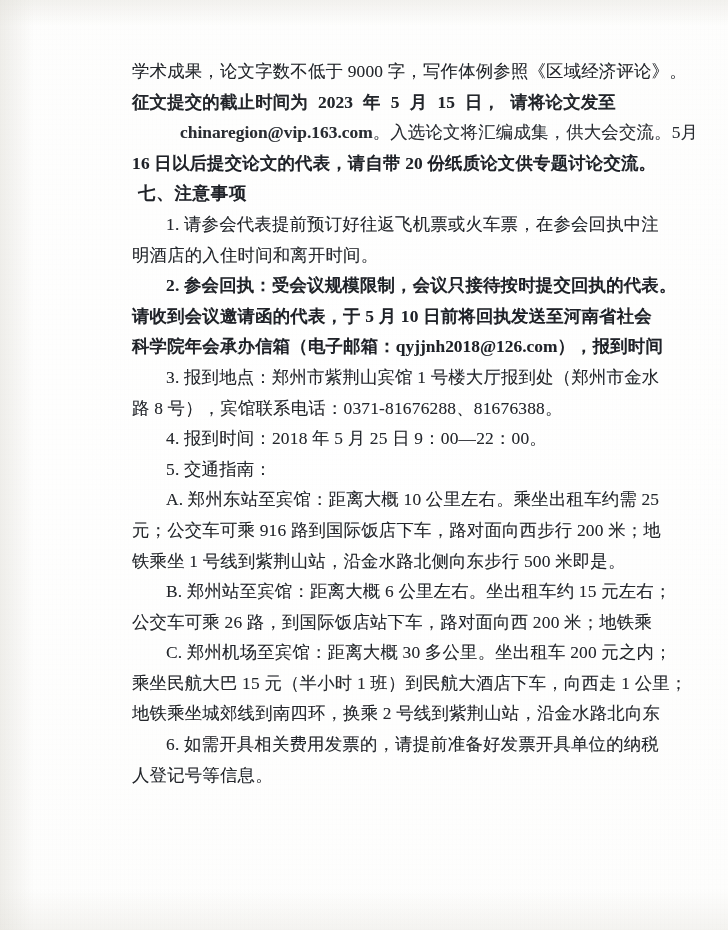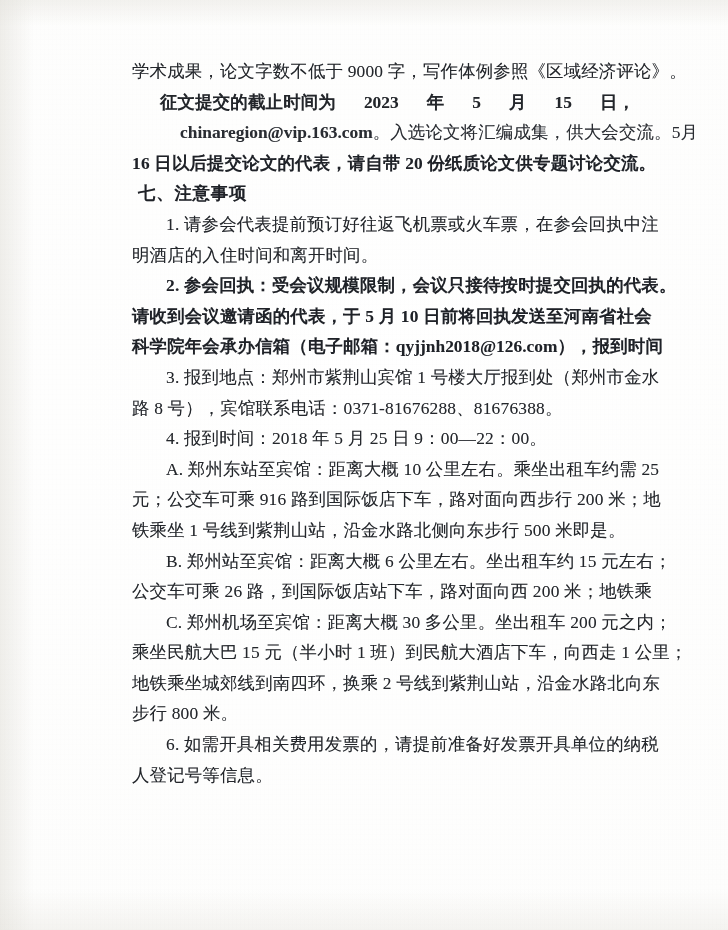--- a/index.html
+++ b/index.html
@@ -69,21 +69,21 @@
     letter-spacing: .2px;
     text-shadow: 0 0 .6px rgba(40,42,48,.30);
   }
 
   
   .ln.just {
     display: flex;
     justify-content: space-between;
     white-space: nowrap;
   }
-  .ln.just > span { display: inline-block; margin-left: 28px; }
+  .ln.just > span { display: inline-block; }
 
   .heading {
     font-weight: bold;
     letter-spacing: .8px;
     margin-left: 6px;
   }
   .bold { font-weight: bold; }
   .mail {
     font-weight: bold;
     font-family: "Liberation Serif", "DejaVu Serif", serif;
@@ -114,52 +114,53 @@
     <div class="ln ink-a">学术成果，论文字数不低于 9000 字，写作体例参照《区域经济评论》。</div>
 
     <div class="ln just bold">
       <span>征文提交的截止时间为</span>
       <span class="num">2023</span>
       <span>年</span>
       <span class="num">5</span>
       <span>月</span>
       <span class="num">15</span>
       <span>日，</span>
+      <span>请将论文发至</span>
     </div>
 
     <div class="ln ink-b"><span class="mail">chinaregion@vip.163.com</span><span>。入选论文将汇编成集，供大会交流。5月</span></div>
 
     <div class="ln bold ink-c">16 日以后提交论文的代表，请自带 20 份纸质论文供专题讨论交流。</div>
 
     <div class="ln heading ink-c">七、注意事项</div>
 
     <div class="ln indent ink-a">1. 请参会代表提前预订好往返飞机票或火车票，在参会回执中注</div>
     <div class="ln ink-a">明酒店的入住时间和离开时间。</div>
 
     <div class="ln indent bold ink-c">2. 参会回执：受会议规模限制，会议只接待按时提交回执的代表。</div>
     <div class="ln bold ink-c">请收到会议邀请函的代表，于 5 月 10 日前将回执发送至河南省社会</div>
     <div class="ln bold ink-c"><span>科学院年会承办信箱（电子邮箱：</span><span class="mail">qyjjnh2018@126.com</span><span>），报到时间</span></div>
 
     <div class="ln indent ink-a">3. 报到地点：郑州市紫荆山宾馆 1 号楼大厅报到处（郑州市金水</div>
     <div class="ln ink-a">路 8 号），宾馆联系电话：0371-81676288、81676388。</div>
 
     <div class="ln indent ink-a">4. 报到时间：2018 年 5 月 25 日 9：00—22：00。</div>
 
+    <div class="ln indent ink-a">5. 交通指南：</div>
 
     <div class="ln indent ink-a">A. 郑州东站至宾馆：距离大概 10 公里左右。乘坐出租车约需 25</div>
     <div class="ln ink-a">元；公交车可乘 916 路到国际饭店下车，路对面向西步行 200 米；地</div>
     <div class="ln ink-a">铁乘坐 1 号线到紫荆山站，沿金水路北侧向东步行 500 米即是。</div>
 
     <div class="ln indent ink-a">B. 郑州站至宾馆：距离大概 6 公里左右。坐出租车约 15 元左右；</div>
     <div class="ln ink-a">公交车可乘 26 路，到国际饭店站下车，路对面向西 200 米；地铁乘</div>
 
     <div class="ln indent ink-a">C. 郑州机场至宾馆：距离大概 30 多公里。坐出租车 200 元之内；</div>
     <div class="ln ink-a">乘坐民航大巴 15 元（半小时 1 班）到民航大酒店下车，向西走 1 公里；</div>
     <div class="ln ink-a">地铁乘坐城郊线到南四环，换乘 2 号线到紫荆山站，沿金水路北向东</div>
-    <div class="ln ink-a">步行 800 米。</div>
 
     <div class="ln indent ink-a">6. 如需开具相关费用发票的，请提前准备好发票开具单位的纳税</div>
     <div class="ln ink-a">人登记号等信息。</div>
 
   </div>
 
   <div class="scan-grain"></div>
 </div>
 
 </body></html>

